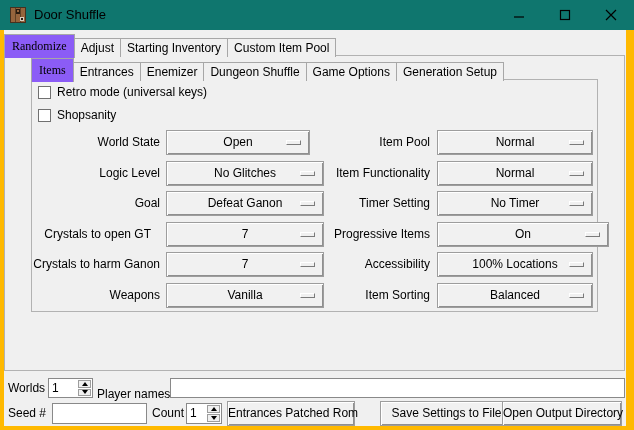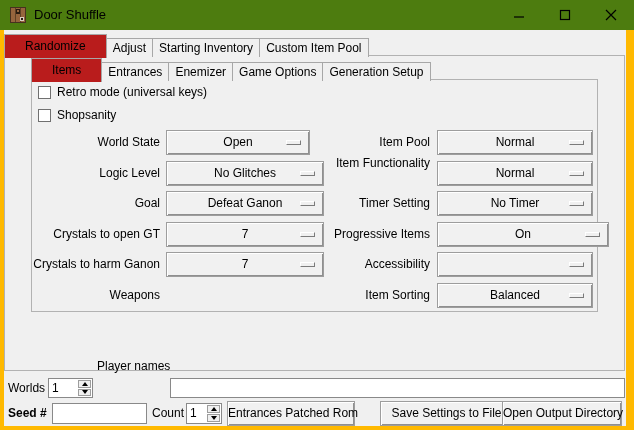--- a/index.html
+++ b/index.html
@@ -5,21 +5,21 @@
   * { margin:0; padding:0; box-sizing:border-box; }
   html,body { background:#ddd; }
   body { font-family:"Liberation Sans", sans-serif; font-size:12px; color:#000; }
 
   #window {
     position:relative; width:634px; height:430px; margin:0 auto;
     background:#f0f0f0; overflow:hidden;
   }
 
   
-  .titlebar { position:absolute; left:0; top:0; width:634px; height:30px; background:#4d7c0f; }
+  .titlebar { position:absolute; left:0; top:0; width:634px; height:30px; background:#0f766e; }
   .border-left  { position:absolute; left:0; top:30px; width:4px; height:400px; background:#ffb900; }
   .border-right { position:absolute; left:626px; top:30px; width:8px; height:400px; background:#ffb900; }
   .border-bottom{ position:absolute; left:0; top:426px; width:634px; height:4px; background:#ffb900; }
 
   .app-icon { position:absolute; left:10px; top:7px; width:16px; height:16px; }
   .title-text { position:absolute; left:34px; top:0; height:30px; line-height:30px; font-size:13px; color:#000; }
 
   .winbtn { position:absolute; top:0; width:46px; height:30px; display:flex; align-items:center; justify-content:center; }
   .winbtn svg { display:block; }
   .btn-min   { left:496px; }
@@ -27,22 +27,22 @@
   .btn-close { left:588px; }
 
   
   .tabrow { position:absolute; display:flex; align-items:flex-end; }
   .tab {
     height:19px; line-height:18px; padding:0 6px;
     background:#f0f0f0; border:1px solid #a7a7a7; border-bottom:none;
     margin-right:-1px; white-space:nowrap; position:relative; z-index:1;
   }
   .tab.active {
-    height:24px; line-height:22px; background:#b91c1c; z-index:3;
-    padding:0 20px; margin-bottom:-1px;
+    height:24px; line-height:22px; background:#8b5cf6; z-index:3;
+    padding:0 7px; margin-bottom:-1px;font-family:Liberation Serif, serif;
   }
   .main-tabrow { left:4px; top:33px; height:24px; }
   .sub-tabrow  { left:31px; top:57px; height:24px;justify-content:space-between; }
 
   
   .pane { position:absolute; border:1px solid #b2b2b2; background:transparent; z-index:0; }
   .main-pane { left:4px; top:55px; width:621px; height:316px; }
   .sub-pane  { left:31px; top:79px; width:567px; height:233px; z-index:1; }
 
   .content { position:absolute; left:0; top:0; width:634px; height:430px; z-index:2; }
@@ -133,20 +133,21 @@
     <div class="tab active">Randomize</div>
     <div class="tab">Adjust</div>
     <div class="tab">Starting Inventory</div>
     <div class="tab">Custom Item Pool</div>
   </div>
 
   <div class="tabrow sub-tabrow">
     <div class="tab active">Items</div>
     <div class="tab">Entrances</div>
     <div class="tab">Enemizer</div>
+    <div class="tab">Dungeon Shuffle</div>
     <div class="tab">Game Options</div>
     <div class="tab">Generation Setup</div>
   </div>
 
   <div class="content">
 
     <div class="checkbox" style="left:38px; top:86px;"></div>
     <span class="cb-label" style="left:57px; top:86px;">Retro mode (universal keys)</span>
     <div class="checkbox" style="left:38px; top:109px;"></div>
     <span class="cb-label" style="left:57px; top:109px;">Shopsanity</span>
@@ -162,60 +163,65 @@
       <span>No Glitches</span>
       <span class="dd-indicator"></span>
     </div>
 
     <div class="dd-label" style="left:33px; top:191px; width:127px;">Goal</div>
     <div class="dropdown" style="left:166px; top:191px; width:158px;">
       <span>Defeat Ganon</span>
       <span class="dd-indicator"></span>
     </div>
 
-    <div class="dd-label" style="left:33px; top:222px; width:127px;">Crystals to open GT</div>
+    <div class="dd-label" style="left:24px; top:222px; width:127px;">Crystals to open GT</div>
     <div class="dropdown" style="left:166px; top:222px; width:158px;">
       <span>7</span>
       <span class="dd-indicator"></span>
     </div>
 
     <div class="dd-label" style="left:33px; top:252px; width:127px;">Crystals to harm Ganon</div>
     <div class="dropdown" style="left:166px; top:252px; width:158px;">
       <span>7</span>
       <span class="dd-indicator"></span>
     </div>
 
     <div class="dd-label" style="left:33px; top:283px; width:127px;">Weapons</div>
+    <div class="dropdown" style="left:166px; top:283px; width:158px;">
+      <span>Vanilla</span>
+      <span class="dd-indicator"></span>
+    </div>
 
     <div class="dd-label" style="left:295px; top:130px; width:135px;">Item Pool</div>
     <div class="dropdown" style="left:437px; top:130px; width:156px;">
       <span>Normal</span>
       <span class="dd-indicator"></span>
     </div>
 
-    <div class="dd-label" style="left:295px; top:151px; width:135px;">Item Functionality</div>
+    <div class="dd-label" style="left:295px; top:161px; width:135px;">Item Functionality</div>
     <div class="dropdown" style="left:437px; top:161px; width:156px;">
       <span>Normal</span>
       <span class="dd-indicator"></span>
     </div>
 
     <div class="dd-label" style="left:295px; top:191px; width:135px;">Timer Setting</div>
     <div class="dropdown" style="left:437px; top:191px; width:156px;">
       <span>No Timer</span>
       <span class="dd-indicator"></span>
     </div>
 
     <div class="dd-label" style="left:295px; top:222px; width:135px;">Progressive Items</div>
     <div class="dropdown" style="left:437px; top:222px; width:172px;">
       <span>On</span>
       <span class="dd-indicator"></span>
     </div>
 
     <div class="dd-label" style="left:295px; top:252px; width:135px;">Accessibility</div>
     <div class="dropdown" style="left:437px; top:252px; width:156px;">
+      <span>100% Locations</span>
       <span class="dd-indicator"></span>
     </div>
 
     <div class="dd-label" style="left:295px; top:283px; width:135px;">Item Sorting</div>
     <div class="dropdown" style="left:437px; top:283px; width:156px;">
       <span>Balanced</span>
       <span class="dd-indicator"></span>
     </div>
 
     <span class="lbl" style="left:8px; top:378px; line-height:20px;">Worlds</span>
@@ -223,26 +229,26 @@
       <span class="spin-value">1</span>
       <span class="spin-arrows">
         <span class="spin-btn">
             <span class="tri-up"></span>
           </span>
         <span class="spin-btn">
             <span class="tri-down"></span>
           </span>
       </span>
     </div>
-    <span class="lbl" style="left:97px; top:356px; line-height:20px;text-align:center;">Player names</span>
+    <span class="lbl" style="left:97px; top:384px; line-height:20px;text-align:center;">Player names</span>
     <div class="entry" style="left:170px; top:378px; width:455px; height:20px;">
       <span style="line-height:18px; padding-left:3px;"></span>
     </div>
 
-    <span class="lbl" style="left:8px; top:403px; line-height:21px;font-weight:bold;">Seed #</span>
+    <span class="lbl" style="left:8px; top:403px; line-height:21px;">Seed #</span>
     <div class="entry" style="left:52px; top:403px; width:95px; height:21px;">
       <span style="line-height:19px; padding-left:3px;"></span>
     </div>
     <span class="lbl" style="left:152px; top:403px; line-height:21px;">Count</span>
     <div class="spinbox" style="left:186px; top:403px; width:36px; height:21px;">
       <span class="spin-value">1</span>
       <span class="spin-arrows">
         <span class="spin-btn">
             <span class="tri-up"></span>
           </span>

